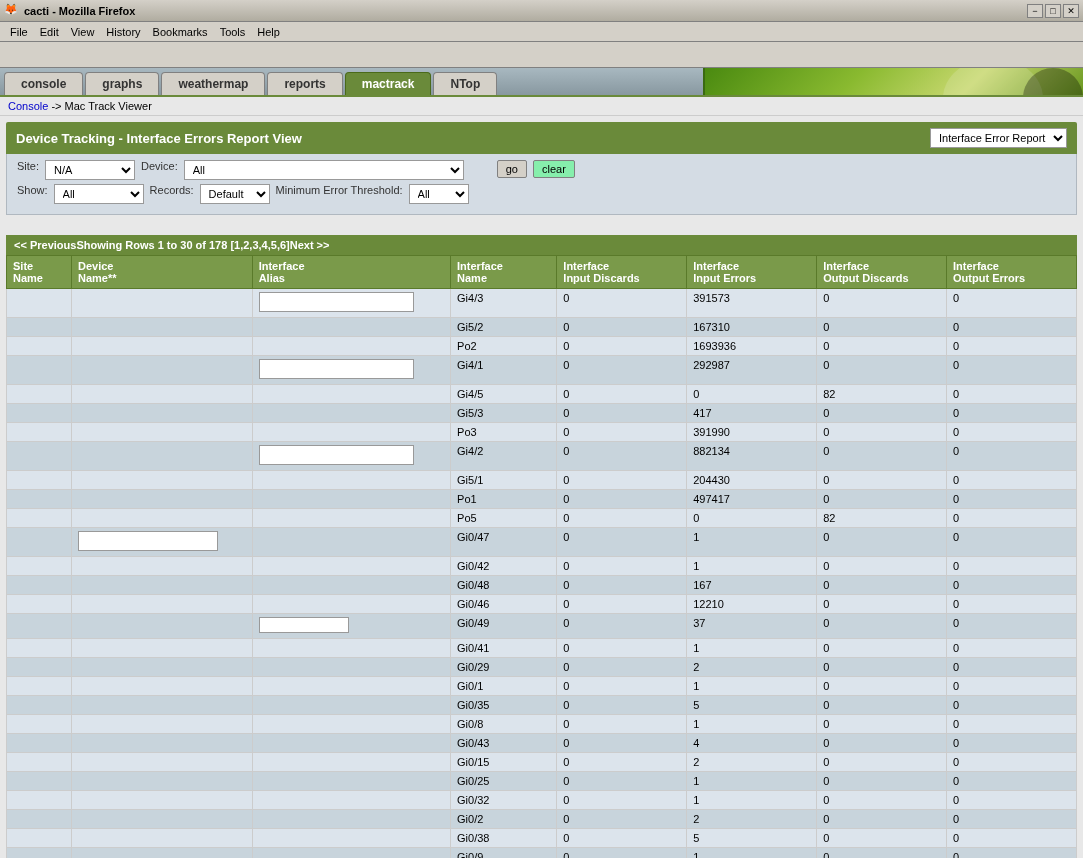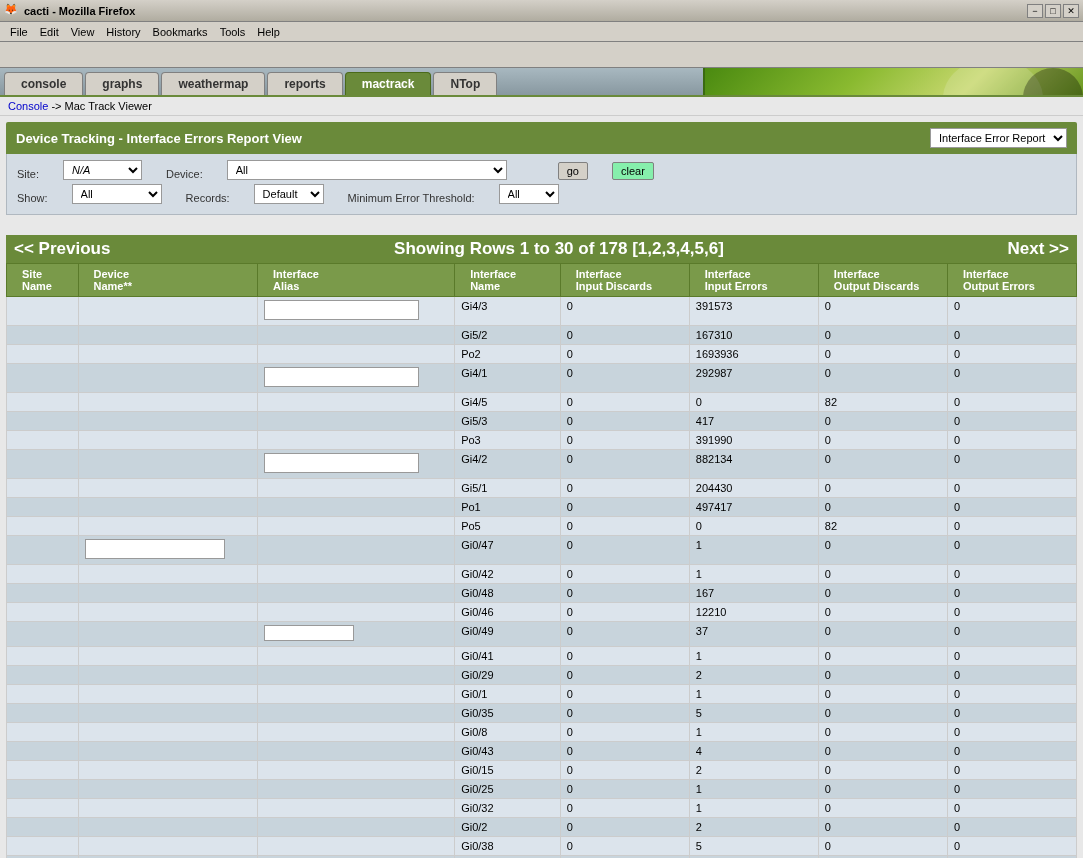--- a/index.html
+++ b/index.html
@@ -113,22 +113,22 @@
 
     
     .filter-area {
       background: #d4dce4;
       border: 1px solid #b0b8c0;
       border-top: none;
       padding: 6px 10px;
     }
     .filter-row {
       display: flex;
-      align-items: flex-end;
-      gap: 24px;
+      align-items: flex-start;
+      gap: 6px;
       margin-bottom: 4px;
     }
     .filter-label { font-size: 11px; color: #333; }
     .filter-select {
       font-size: 11px;
       padding: 2px 4px;
       border: 1px solid #999;
       background: white;
     }
     .btn-go {
@@ -150,39 +150,38 @@
     }
 
     
     .table-area {
       margin-top: 6px;
     }
     .nav-row {
       background: #6a8a3a;
       color: white;
       display: flex;
-      justify-content: space-between;
       align-items: center;
       padding: 4px 8px;
-      font-size: 17px;
+      font-size: 11px;
       font-weight: bold;
       margin-top: 20px;
     }
     .nav-link { color: white; cursor: pointer; text-decoration: none; }
 
     
     .data-table {
       width: 100%;
       border-collapse: collapse;
       font-size: 11px;
     }
     .data-table th {
       background: #7a9a4a;
       color: white;
-      padding: 4px 15px;
+      padding: 4px 6px;
       text-align: left;
       border: 1px solid #5a7a2a;
       font-weight: bold;
     }
     .data-table td {
       padding: 3px 6px;
       border: 1px solid #ccc;
       vertical-align: top;
     }
     .row-even { background: #dce4ec; }
@@ -255,21 +254,21 @@
   <div class="page-header">
     <span>Device Tracking - Interface Errors Report View</span>
     <select>
       <option value="Interface Error Report">Interface Error Report</option>
     </select>
   </div>
 
   <div class="filter-area">
     <div class="filter-row">
       <label class="filter-label">Site:</label>
-      <select class="filter-select" style="width:79px;font-style:italic;">
+      <select class="filter-select" style="width:90px;">
         <option value="N/A">N/A</option>
       </select>
       <label class="filter-label">Device:</label>
       <select class="filter-select" style="width:280px;">
         <option value="All">All</option>
       </select>
       <button class="btn-go">go</button>
       <button class="btn-clear">clear</button>
     </div>
     <div class="filter-row">

